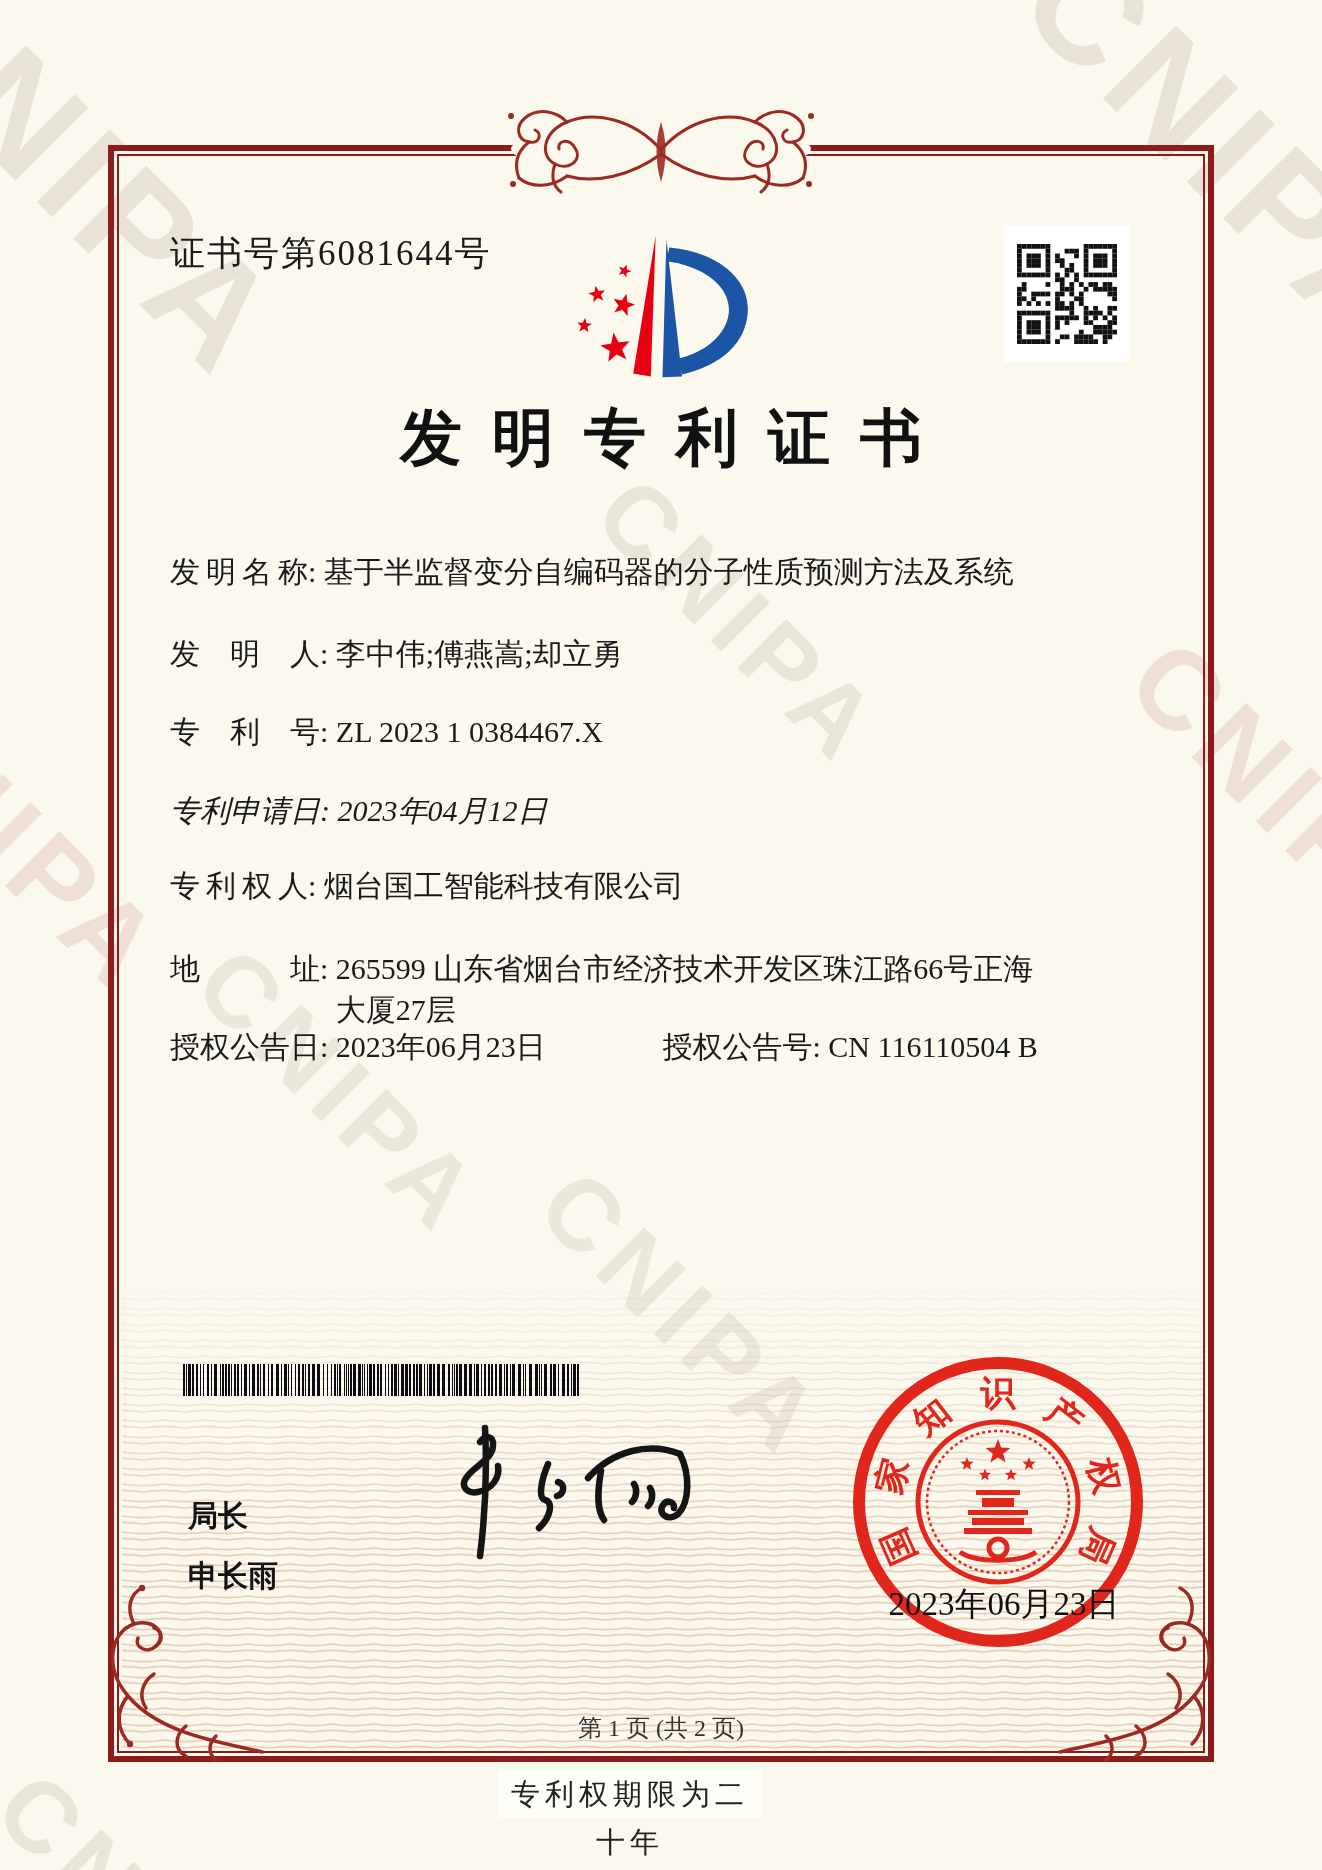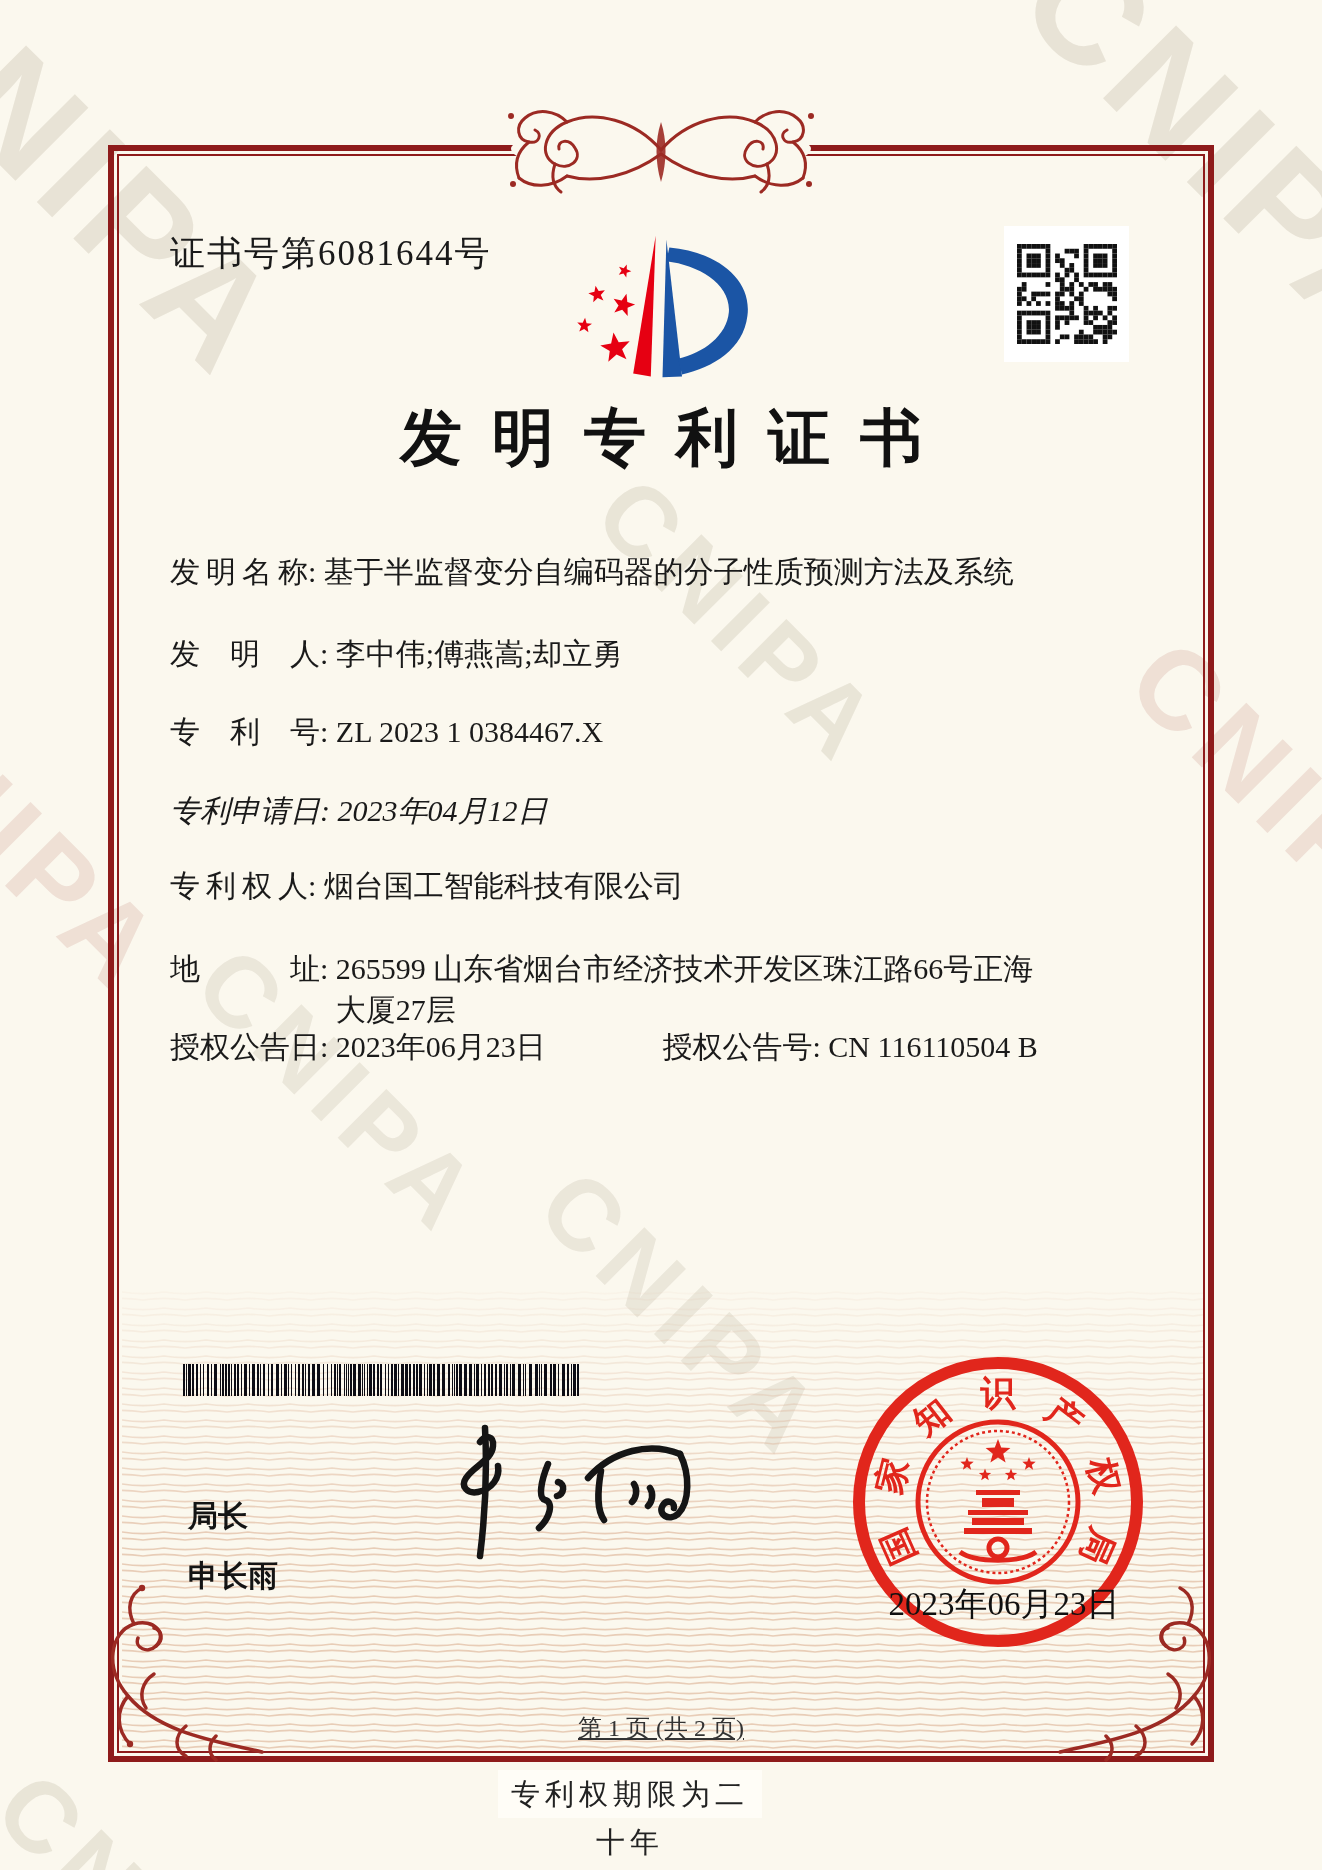--- a/index.html
+++ b/index.html
@@ -37,21 +37,21 @@
   
   #waves{position:absolute;left:122px;top:1286px;z-index:3;pointer-events:none;}
   
   .seal{position:absolute;left:848px;top:1352px;width:300px;height:300px;z-index:6;}
   .seal-char{position:absolute;width:40px;height:40px;line-height:40px;text-align:center;
              font-size:35px;font-weight:bold;color:#e1261c;
              font-family:"Liberation Serif","DejaVu Serif",serif;}
   .seal-date{position:absolute;left:854px;top:1582px;width:300px;text-align:center;
              font-size:33px;color:#101010;z-index:7;}
   .pageinfo{position:absolute;left:0;top:1712px;width:100%;text-align:center;
-            font-size:24px;color:#333;z-index:5;text-decoration:underline;}
+            font-size:24px;color:#333;z-index:5;}
   .contnote{position:absolute;left:498px;top:1770px;width:264px;height:48px;line-height:48px;
             background:#fffdf7;text-align:center;font-size:29px;letter-spacing:5px;
             color:#222;z-index:5;}
   .qrbox{position:absolute;left:1004px;top:226px;width:125px;height:136px;background:#ffffff;z-index:4;}
   .logo{position:absolute;left:560px;top:228px;width:205px;height:205px;z-index:4;}
 </style>
 </head>
 <body>
 
 <div id="page">

